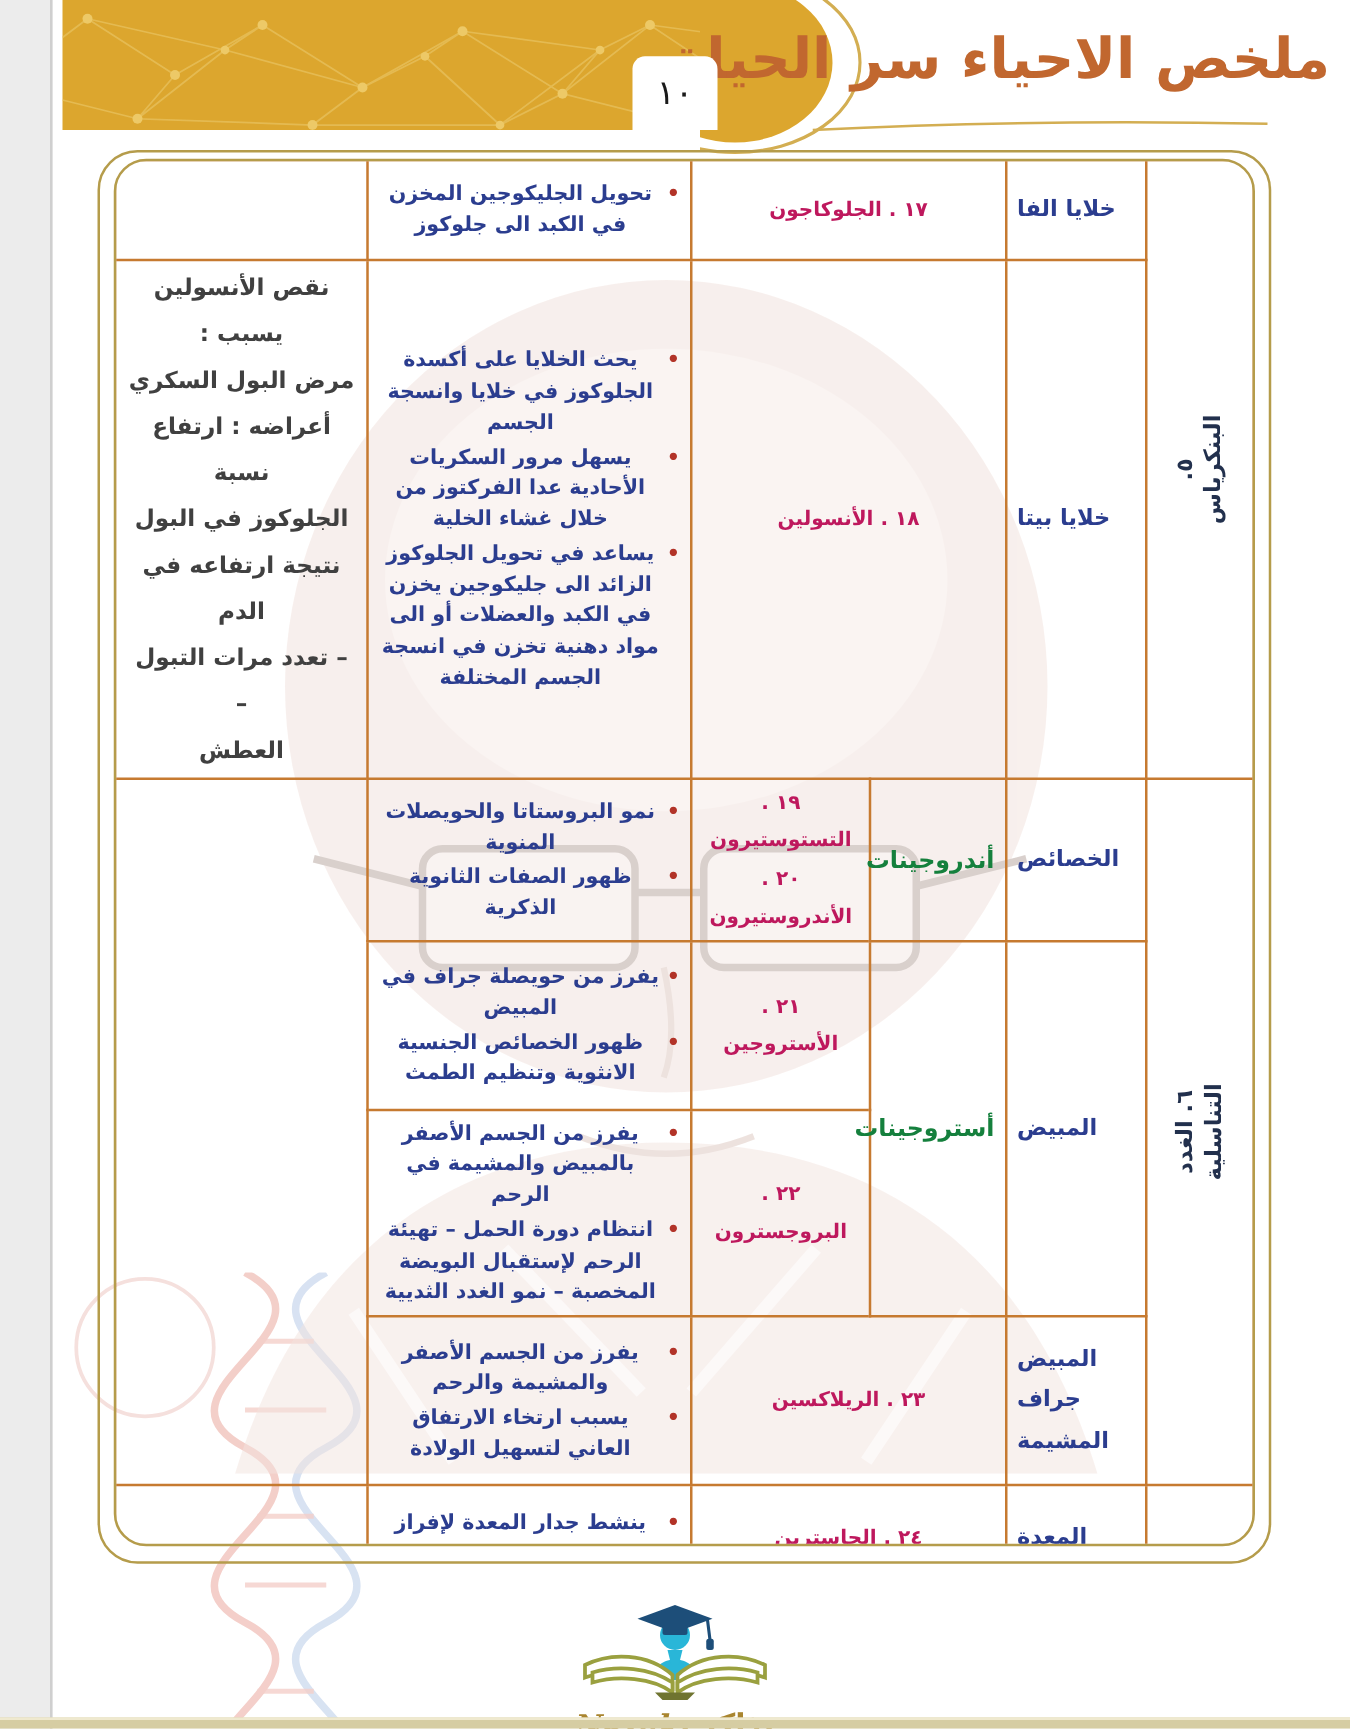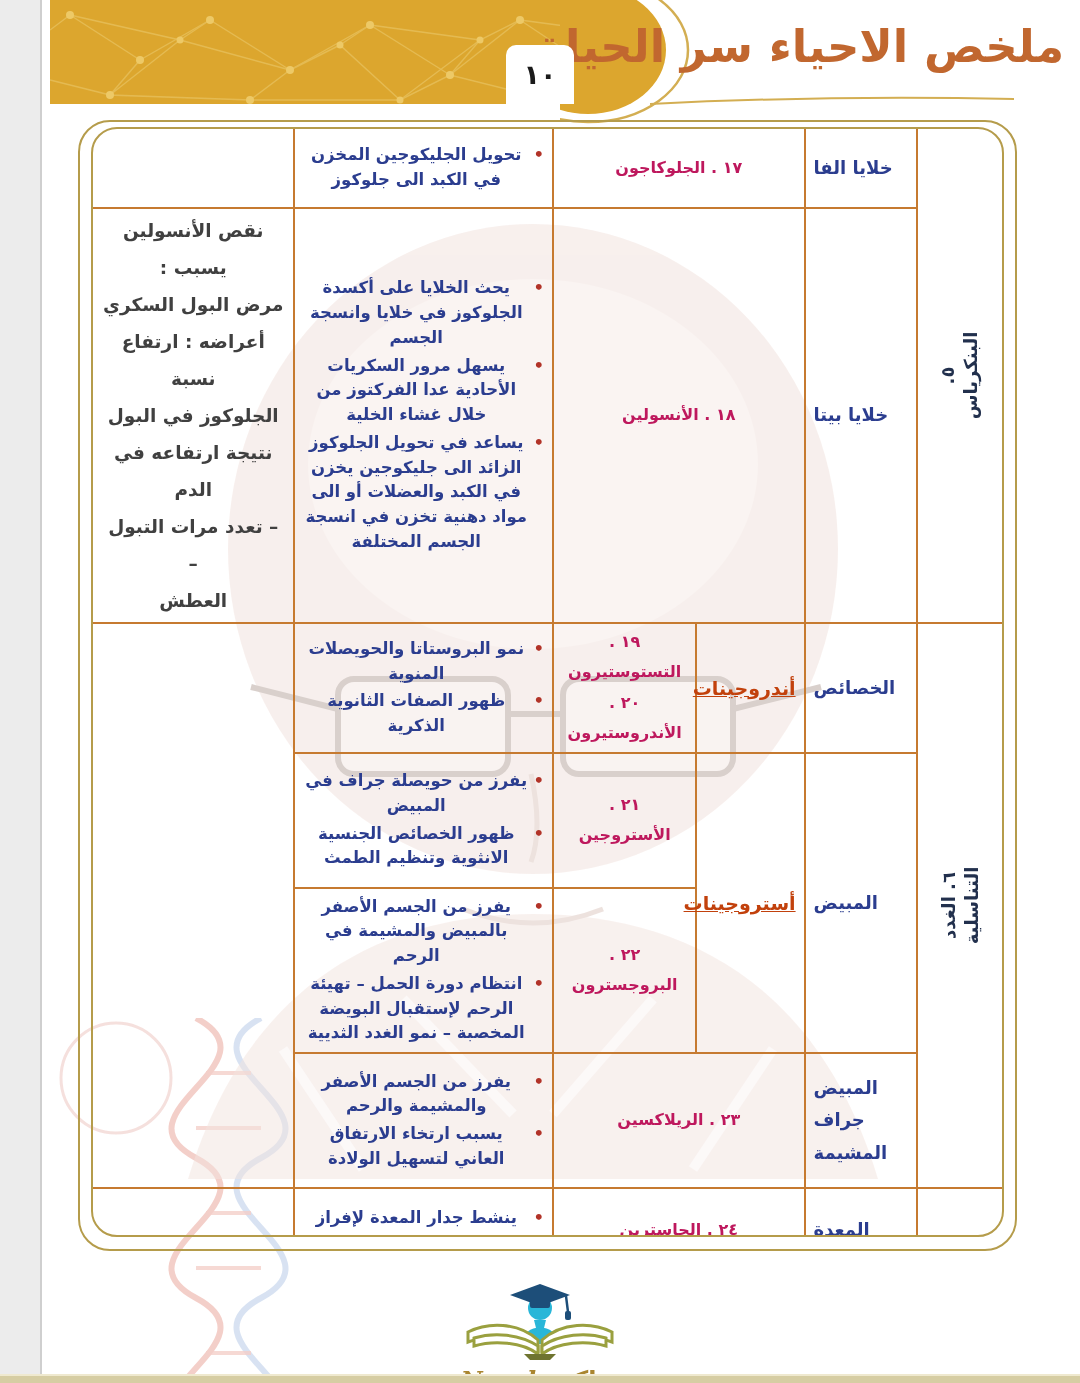--- a/index.html
+++ b/index.html
@@ -19,21 +19,21 @@
     background:#dca62e; z-index:1; }
   .banner svg { position:absolute; inset:0; }
   .crescent { position:absolute; left:560px; top:0; width:170px; height:125px; z-index:1; }
   .title-underline { position:absolute; left:650px; top:92px; width:366px; height:18px; z-index:1; }
   .page-title { position:absolute; right:16px; top:20px; z-index:2;
     font-size:45px; font-weight:bold; color:#c1672f; direction:rtl; white-space:nowrap;
     letter-spacing:0px; }
   .page-tab { position:absolute; left:506px; top:45px; width:68px; height:59px;
     background:#ffffff; border-radius:10px 10px 0 0; z-index:2;
     display:flex; align-items:center; justify-content:center;
-    font-size:27px; font-weight:bold; color:#1a1a1a; }
+    font-size:27px; font-weight:normal; color:#1a1a1a; }
 
   
   .dna-watermark { position:absolute; left:46px; top:1018px; width:310px; height:360px;
     z-index:0; opacity:.55; }
 
   
   .table-outer { position:absolute; left:78px; top:120px; width:935px; height:1127px;
     border:2px solid #b59c4b; border-radius:32px; z-index:1; }
   .table-inner { position:absolute; left:11px; right:11px; top:5px; bottom:12px;
     border:2px solid #b59c4b; border-radius:26px; overflow:hidden; }
@@ -45,21 +45,21 @@
     direction:rtl; }
   table.grid td { border:2px solid #c67a30; padding:3px 8px; font-weight:bold;
     background:transparent; vertical-align:middle; }
 
   td.td-bar { background:#d6a02c; position:relative; padding:0; }
   .rot-wrap { position:absolute; inset:0; display:flex; align-items:center; justify-content:center; }
   .rot-wrap span { display:block; transform:rotate(-90deg); white-space:pre-line;
     text-align:center; line-height:1.25; font-size:18px; color:#22304d; }
 
   td.td-gland { color:#2b3d8f; font-size:18px; text-align:left; white-space:pre-line; line-height:1.8; }
-  td.td-group { color:#c2410c; font-size:19px; text-align:center;text-decoration:underline; }
+  td.td-group { color:#15803d; font-size:19px; text-align:center; }
   td.td-hormone { color:#be185d; font-size:16px; text-align:center; white-space:pre-line; line-height:1.9; }
   td.td-func { color:#2b3d8f; font-size:16.5px; padding:6px 10px; }
   td.va-top { vertical-align:top; padding-top:8px; }
   .func-item { position:relative; padding-right:15px; text-align:center;
     line-height:1.5; margin:3px 0; }
   .func-item .dot { position:absolute; right:0; top:0; color:#b23328; }
   td.td-notes { color:#404040; font-size:18.5px; text-align:center; vertical-align:top;
     padding-top:42px; white-space:pre-line; line-height:2.0; }
 
   

